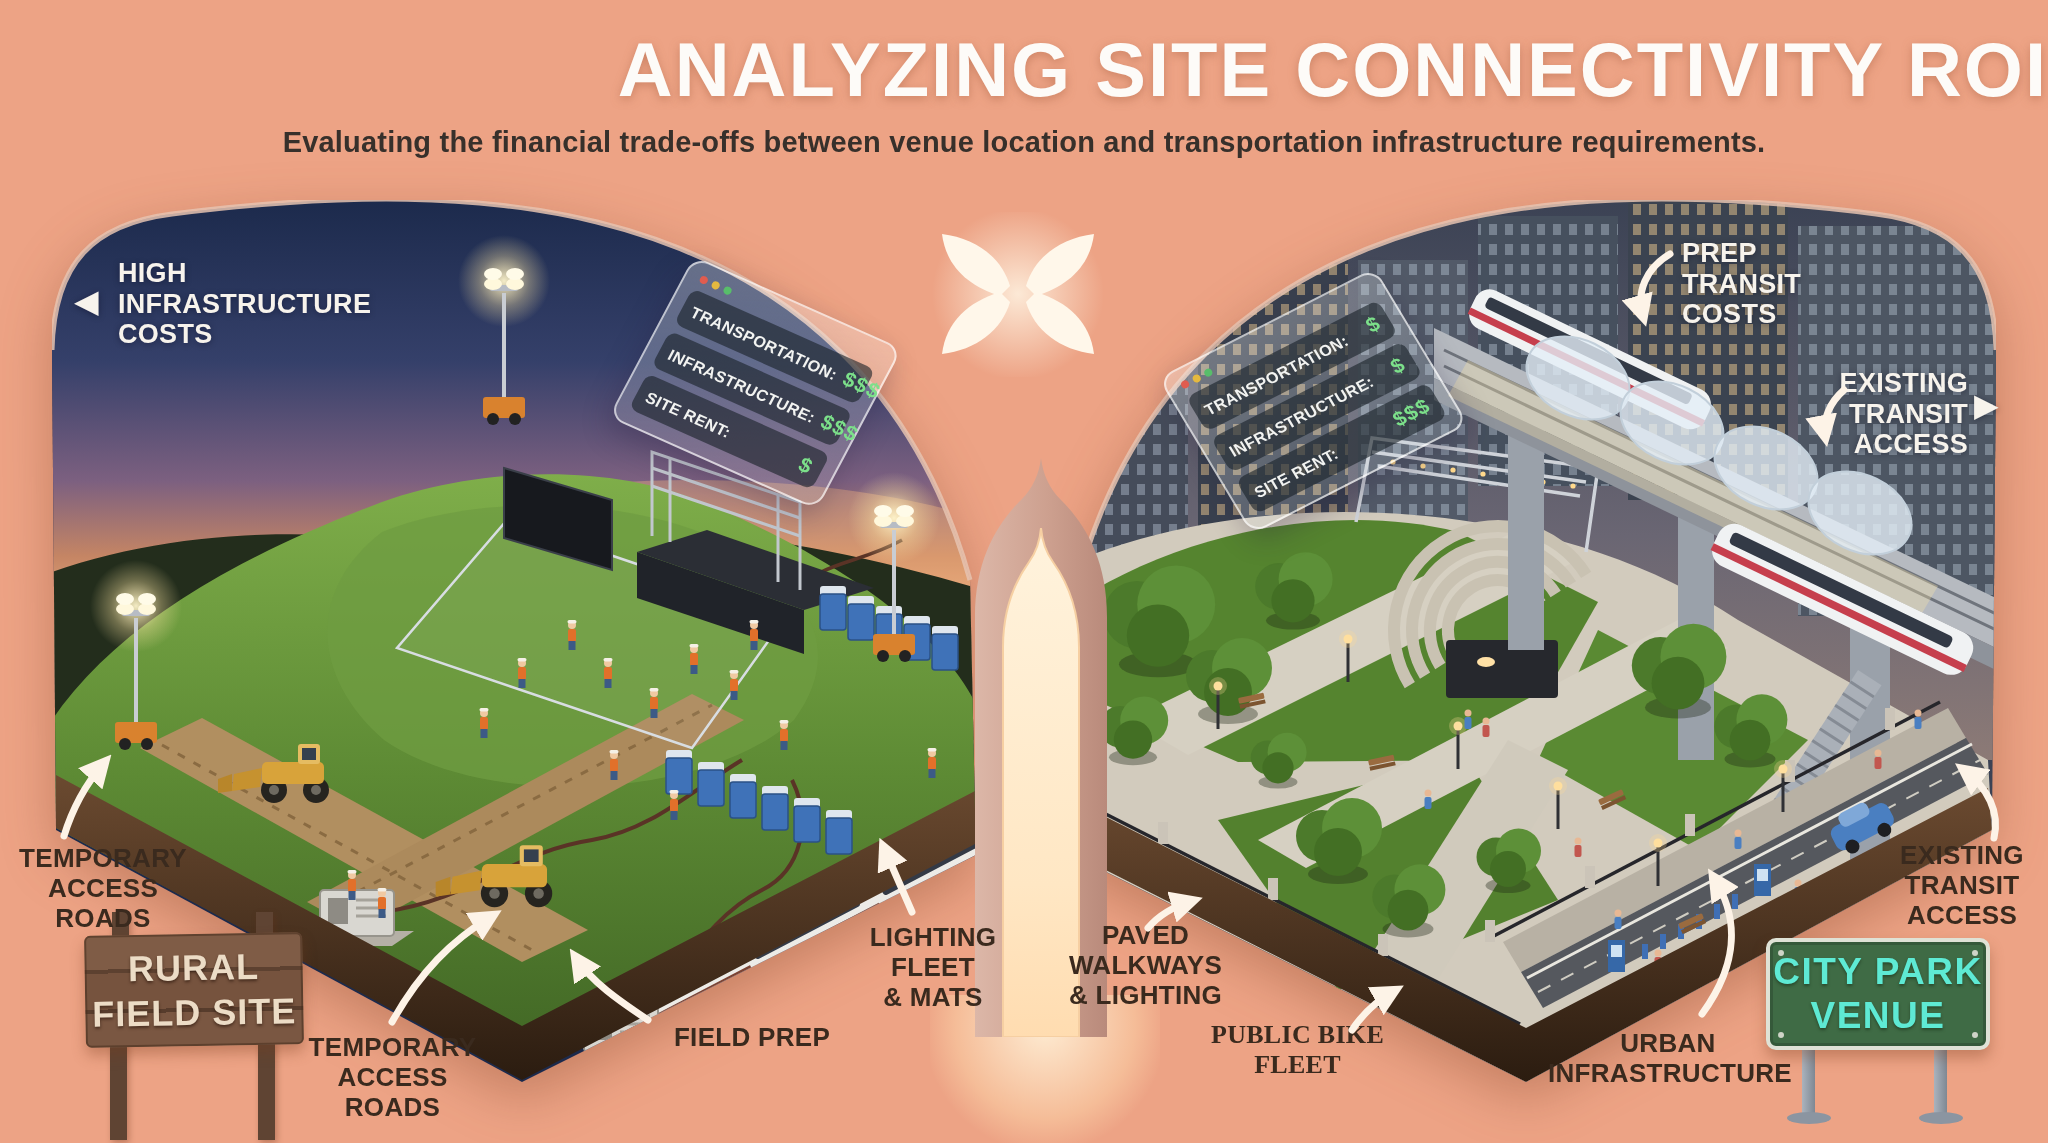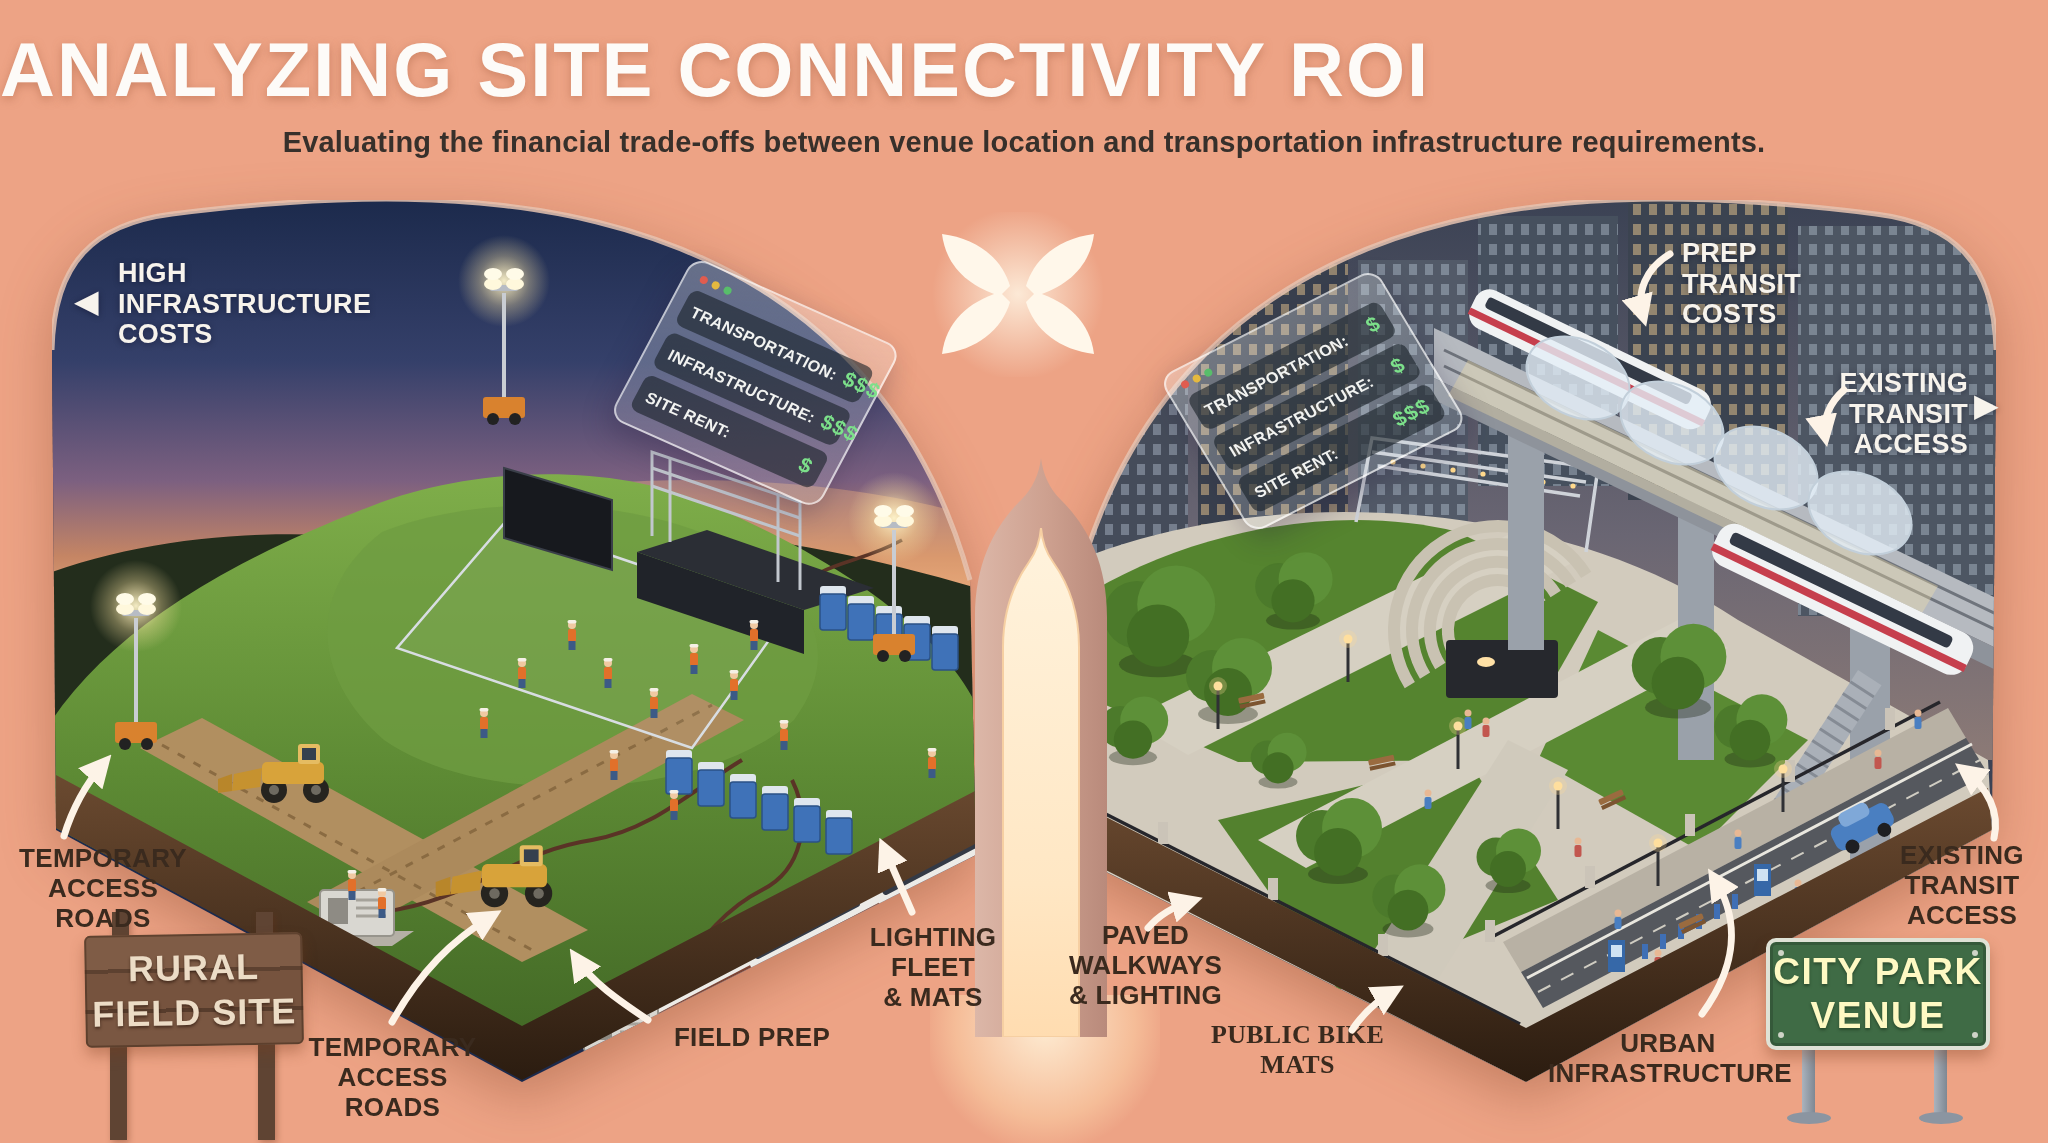--- a/index.html
+++ b/index.html
@@ -1,21 +1,21 @@
 <!DOCTYPE html>
 <html><head>
 <meta charset="utf-8">
 <style>
   html,body{margin:0;padding:0;}
   body{width:2048px;height:1143px;overflow:hidden;background:#eda385;
        font-family:"Liberation Sans", sans-serif;}
   #stage{position:absolute;left:0;top:0;width:2048px;height:1143px;}
 
   
-  .title{position:absolute;top:26px;left:0;width:100%;text-align:left;
+  .title{position:absolute;top:26px;left:0;width:100%;text-align:right;
          color:#fdfbf8;font-size:76px;font-weight:bold;letter-spacing:2px;
          text-shadow:0 3px 10px rgba(176,106,74,.55);}
   .subtitle{position:absolute;top:126px;left:0;width:100%;text-align:center;
          color:#37302b;font-size:29px;font-weight:600;letter-spacing:.2px;}
 
   
   .scene{position:absolute;filter:drop-shadow(0 18px 26px rgba(112,52,26,.32));}
   #scene-left{left:52px;top:200px;}
   #scene-right{left:1038px;top:200px;}
 
@@ -62,21 +62,21 @@
   #wood-leg-1{left:110px;top:1040px;height:100px;}
   #wood-leg-2{left:258px;top:1040px;height:100px;}
   #wood-peg-1{left:112px;top:912px;height:26px;}
   #wood-peg-2{left:256px;top:912px;height:26px;}
 
   
   .green-sign{position:absolute;left:1766px;top:938px;width:216px;height:104px;z-index:11;
       background:#3f6b45;border-radius:10px;border:4px solid #dfe2d6;
       box-shadow:0 8px 14px rgba(120,60,30,.35), inset 0 0 0 3px #35593a;
       display:flex;flex-direction:column;justify-content:center;align-items:center;}
-  .green-sign .line{color:#fef9c3;font-size:37px;font-weight:bold;letter-spacing:1.5px;line-height:1.2;
+  .green-sign .line{color:#5eead4;font-size:37px;font-weight:bold;letter-spacing:1.5px;line-height:1.2;
       text-shadow:0 2px 3px rgba(20,40,20,.5);}
   .screw{position:absolute;width:6px;height:6px;border-radius:50%;background:#cfd4c7;}
   .metal-leg{position:absolute;width:13px;height:76px;background:linear-gradient(90deg,#aab3bd,#7e8893);z-index:10;}
   #metal-leg-1{left:1802px;top:1042px;} #metal-leg-2{left:1934px;top:1042px;}
   .leg-base{position:absolute;width:44px;height:12px;border-radius:50%;background:#8b95a1;z-index:10;}
   #leg-base-1{left:1787px;top:1112px;} #leg-base-2{left:1919px;top:1112px;}
 
   
   #arrows{position:absolute;left:0;top:0;z-index:12;pointer-events:none;}
 </style>
@@ -599,21 +599,21 @@
     <div>LIGHTING FLEET</div>
     <div>&amp; MATS</div>
   </div>
   <div class="ann" style="left:1058px;top:920px;width:175px;">
     <div>PAVED</div>
     <div>WALKWAYS</div>
     <div>&amp; LIGHTING</div>
   </div>
   <div class="ann" style="left:1210px;top:1020px;width:175px;font-family:Liberation Serif, serif;">
     <div>PUBLIC BIKE</div>
-    <div>MATS</div>
+    <div>FLEET</div>
   </div>
   <div class="ann" style="left:1548px;top:1028px;width:240px;">
     <div>URBAN</div>
     <div>INFRASTRUCTURE</div>
   </div>
   <div class="ann" style="left:1882px;top:840px;width:160px;">
     <div>EXISTING</div>
     <div>TRANSIT</div>
     <div>ACCESS</div>
   </div>

